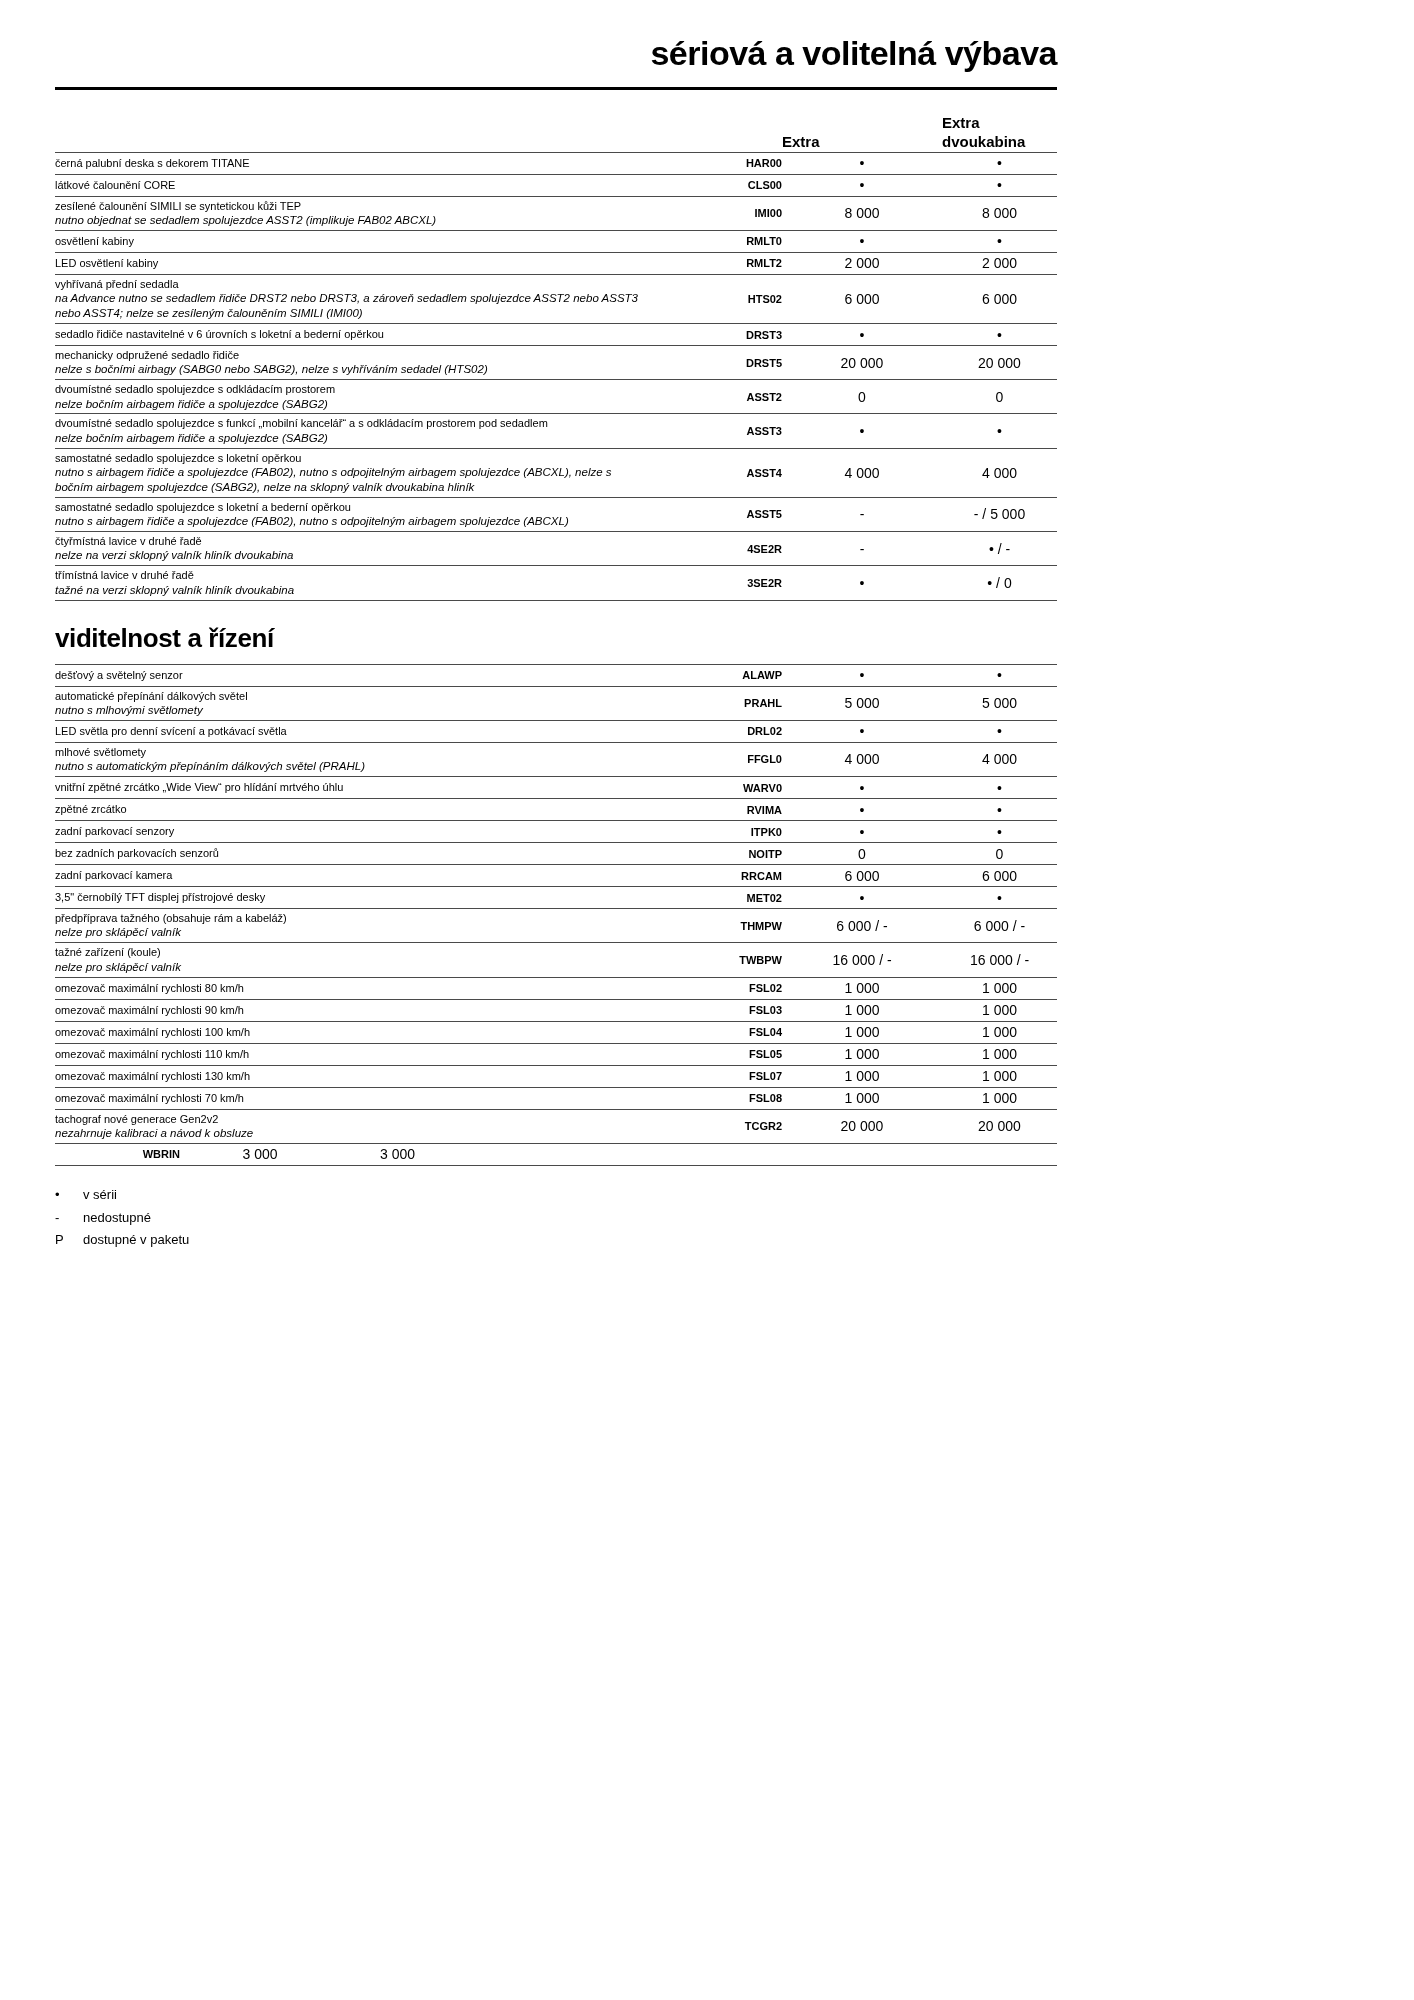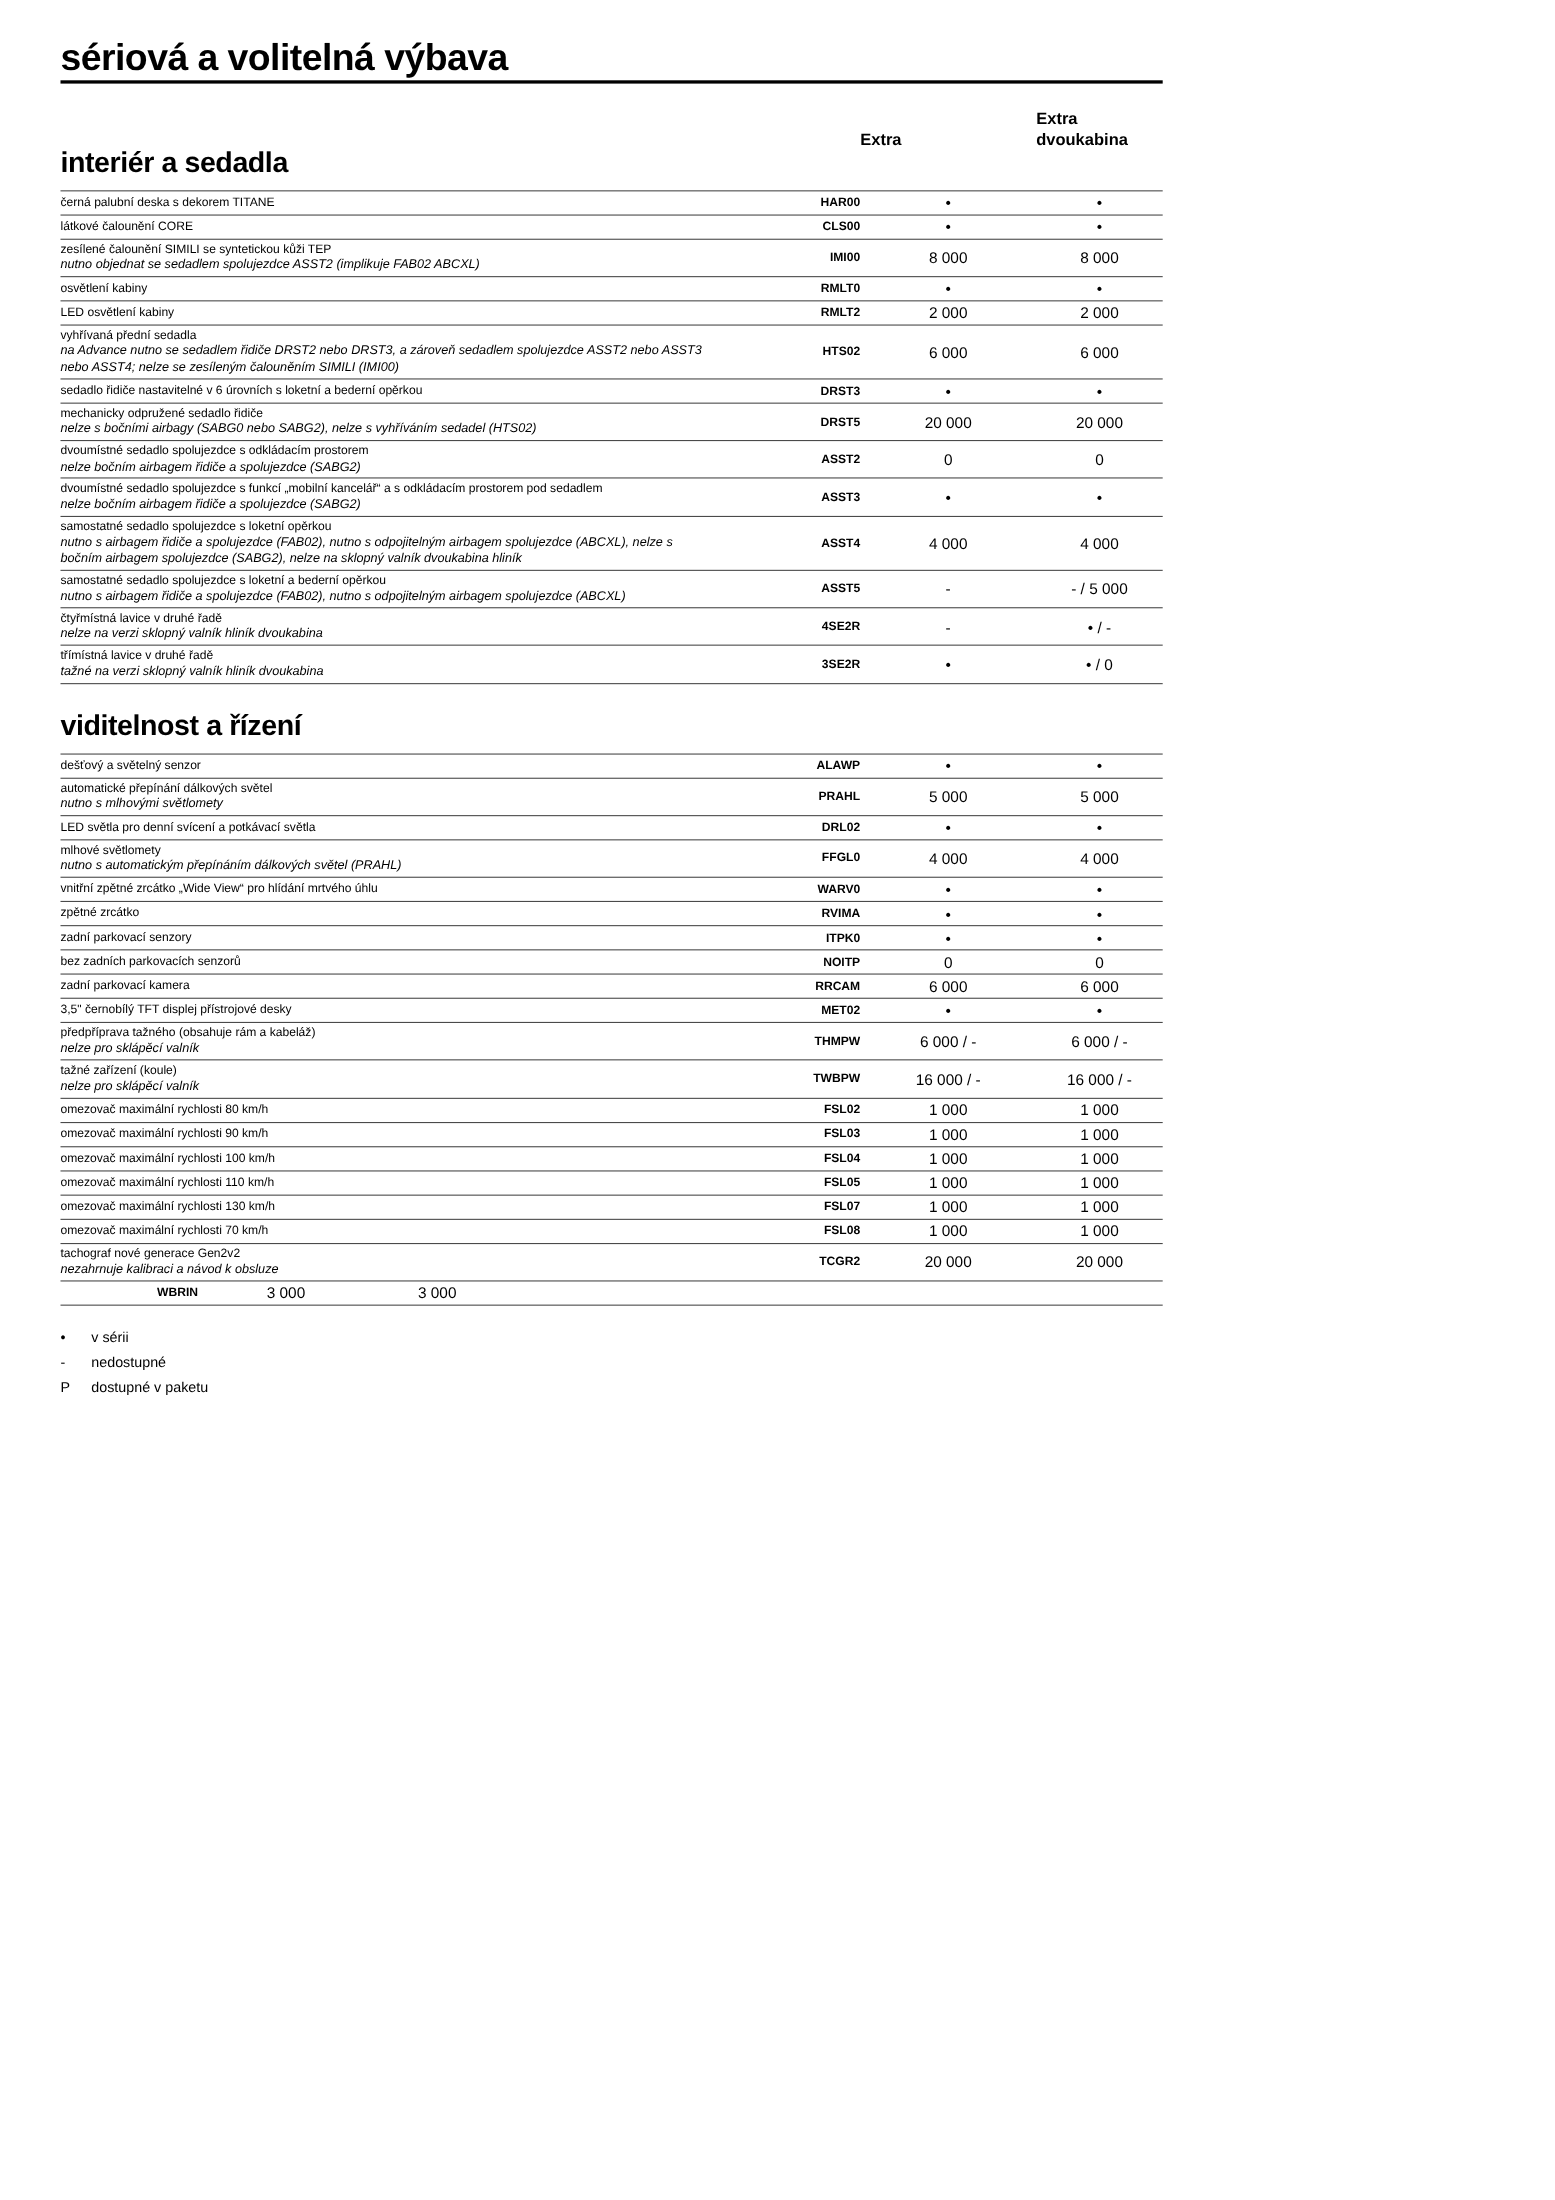--- a/index.html
+++ b/index.html
@@ -11,25 +11,26 @@
     color: #000000;
     font-family: "Liberation Sans", sans-serif;
     overflow: hidden;
   }
   .content {
     width: 1002px;
     margin-left: 55px;
     padding-top: 34px;
   }
   .doc-title {
-    text-align: left;
+    text-align: right;
     font-weight: bold;
     font-size: 34px;
     line-height: 1.15;
     letter-spacing: -0.5px;
+    padding-bottom: 14px;
     border-bottom: 3px solid #000;
   }
   .col-headers {
     display: flex;
     align-items: flex-end;
     margin-top: 24px;
   }
   .col-headers .spacer { flex: 1; }
   .col-head {
     font-weight: bold;
@@ -83,21 +84,20 @@
 
   <div class="col-headers">
     <div class="spacer"></div>
     <div class="col-head code-w"></div>
     <div class="col-head extra-w">Extra</div>
     <div class="col-head extra2-w">Extra dvoukabina</div>
   </div>
 
   <div class="sections">
   <section class="section">
-    <h2 class="section-heading">interiér a sedadla</h2>
     <div class="table">
   <div class="row">
     <div class="name-cell">
       <div class="row-name">černá palubní deska s dekorem TITANE</div>
 
     </div>
     <div class="code-cell">HAR00</div>
     <div class="val-cell val-extra">•</div>
     <div class="val-cell val-extra2">•</div>
   </div>

